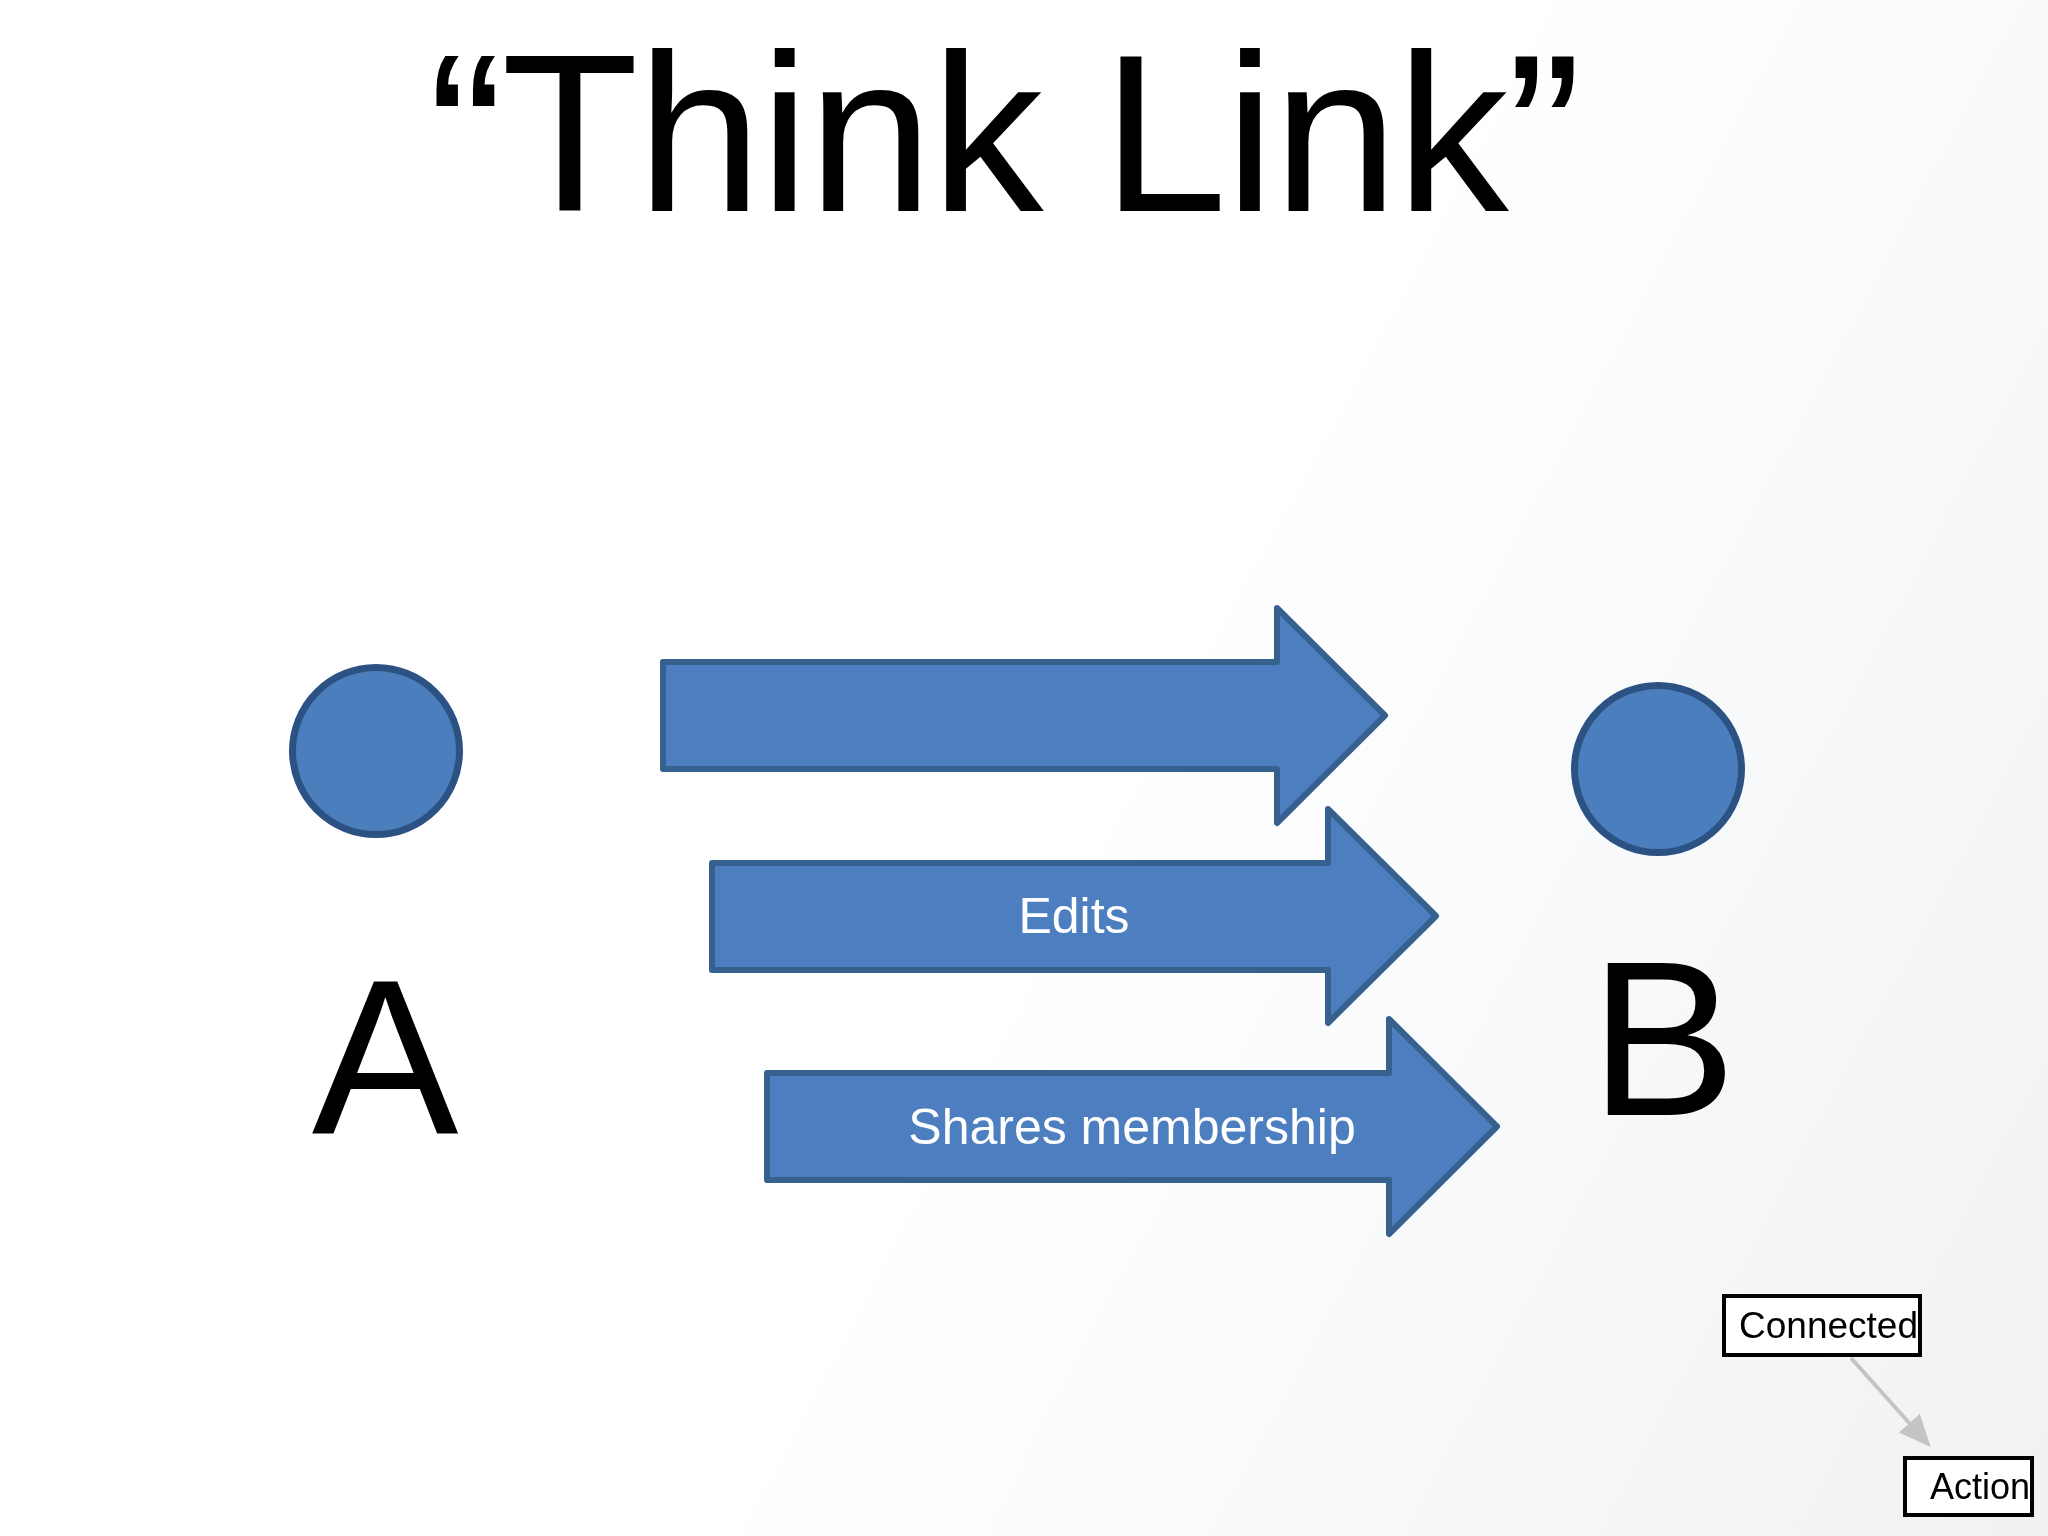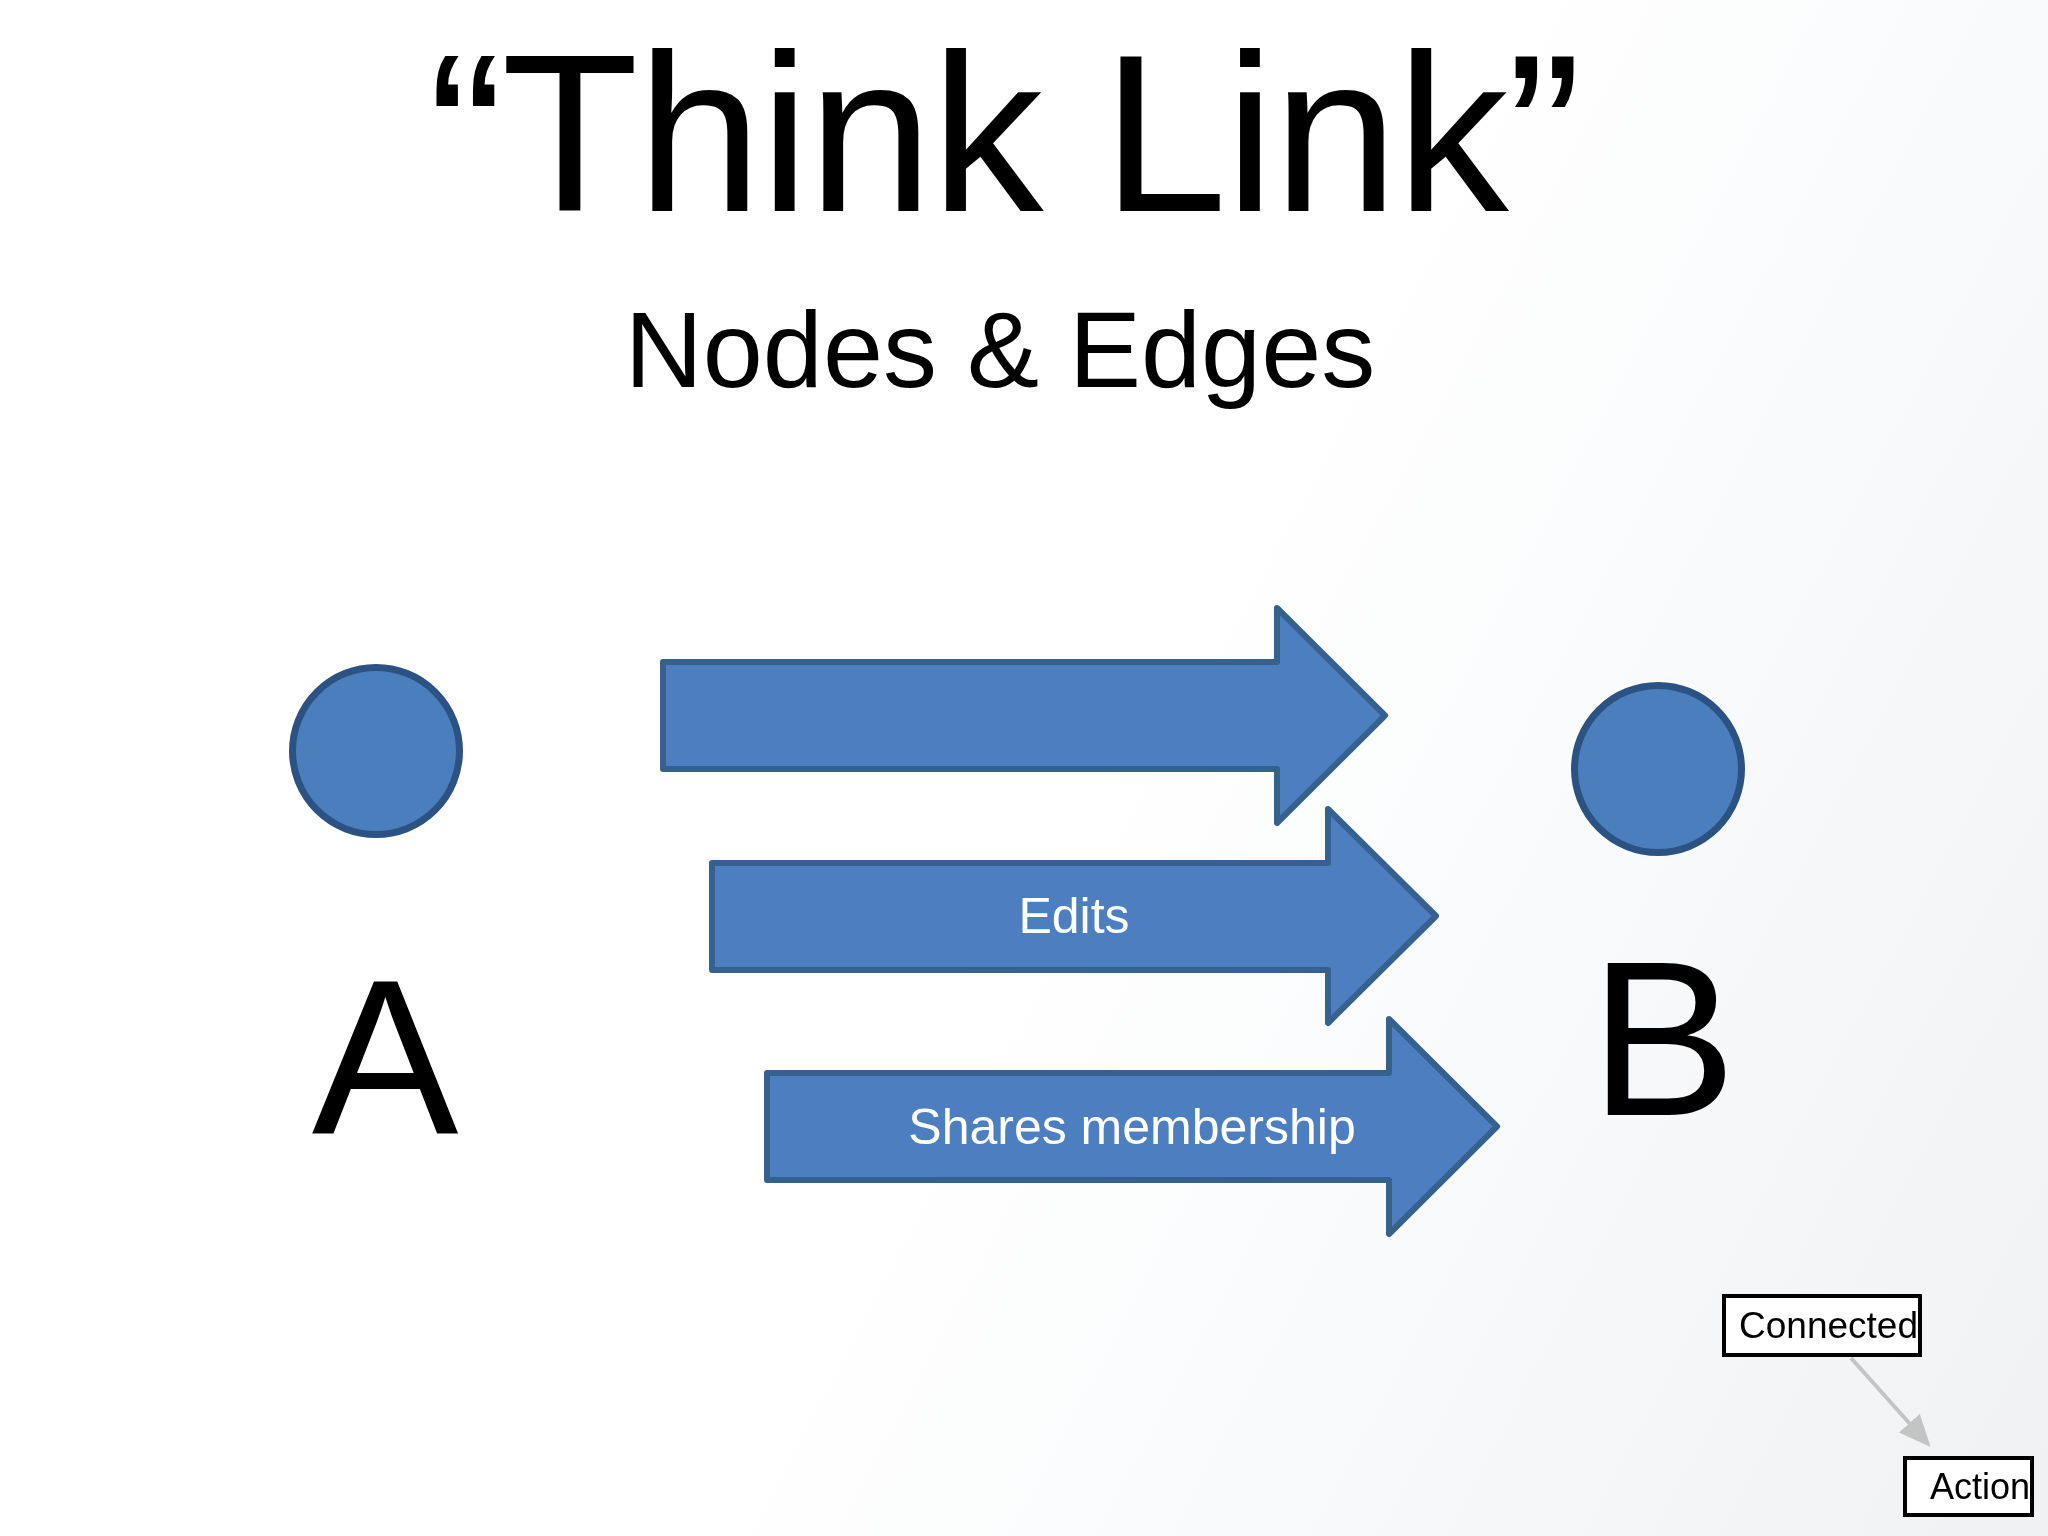--- a/index.html
+++ b/index.html
@@ -133,21 +133,20 @@
     font-size: 36px;
   }
 </style>
 </head>
 <body>
 
 <div class="slide">
 
   <h1 class="title">“Think Link”</h1>
 
-  <h2 class="subtitle">Nodes &amp; Edges</h2>
 
   <div class="node node-a"></div>
 
   <div class="node node-b"></div>
 
   <div class="node-label label-a">A</div>
 
   <div class="node-label label-b">B</div>
 
   <svg class="edges-svg" viewBox="0 0 2048 1536" xmlns="http://www.w3.org/2000/svg">

